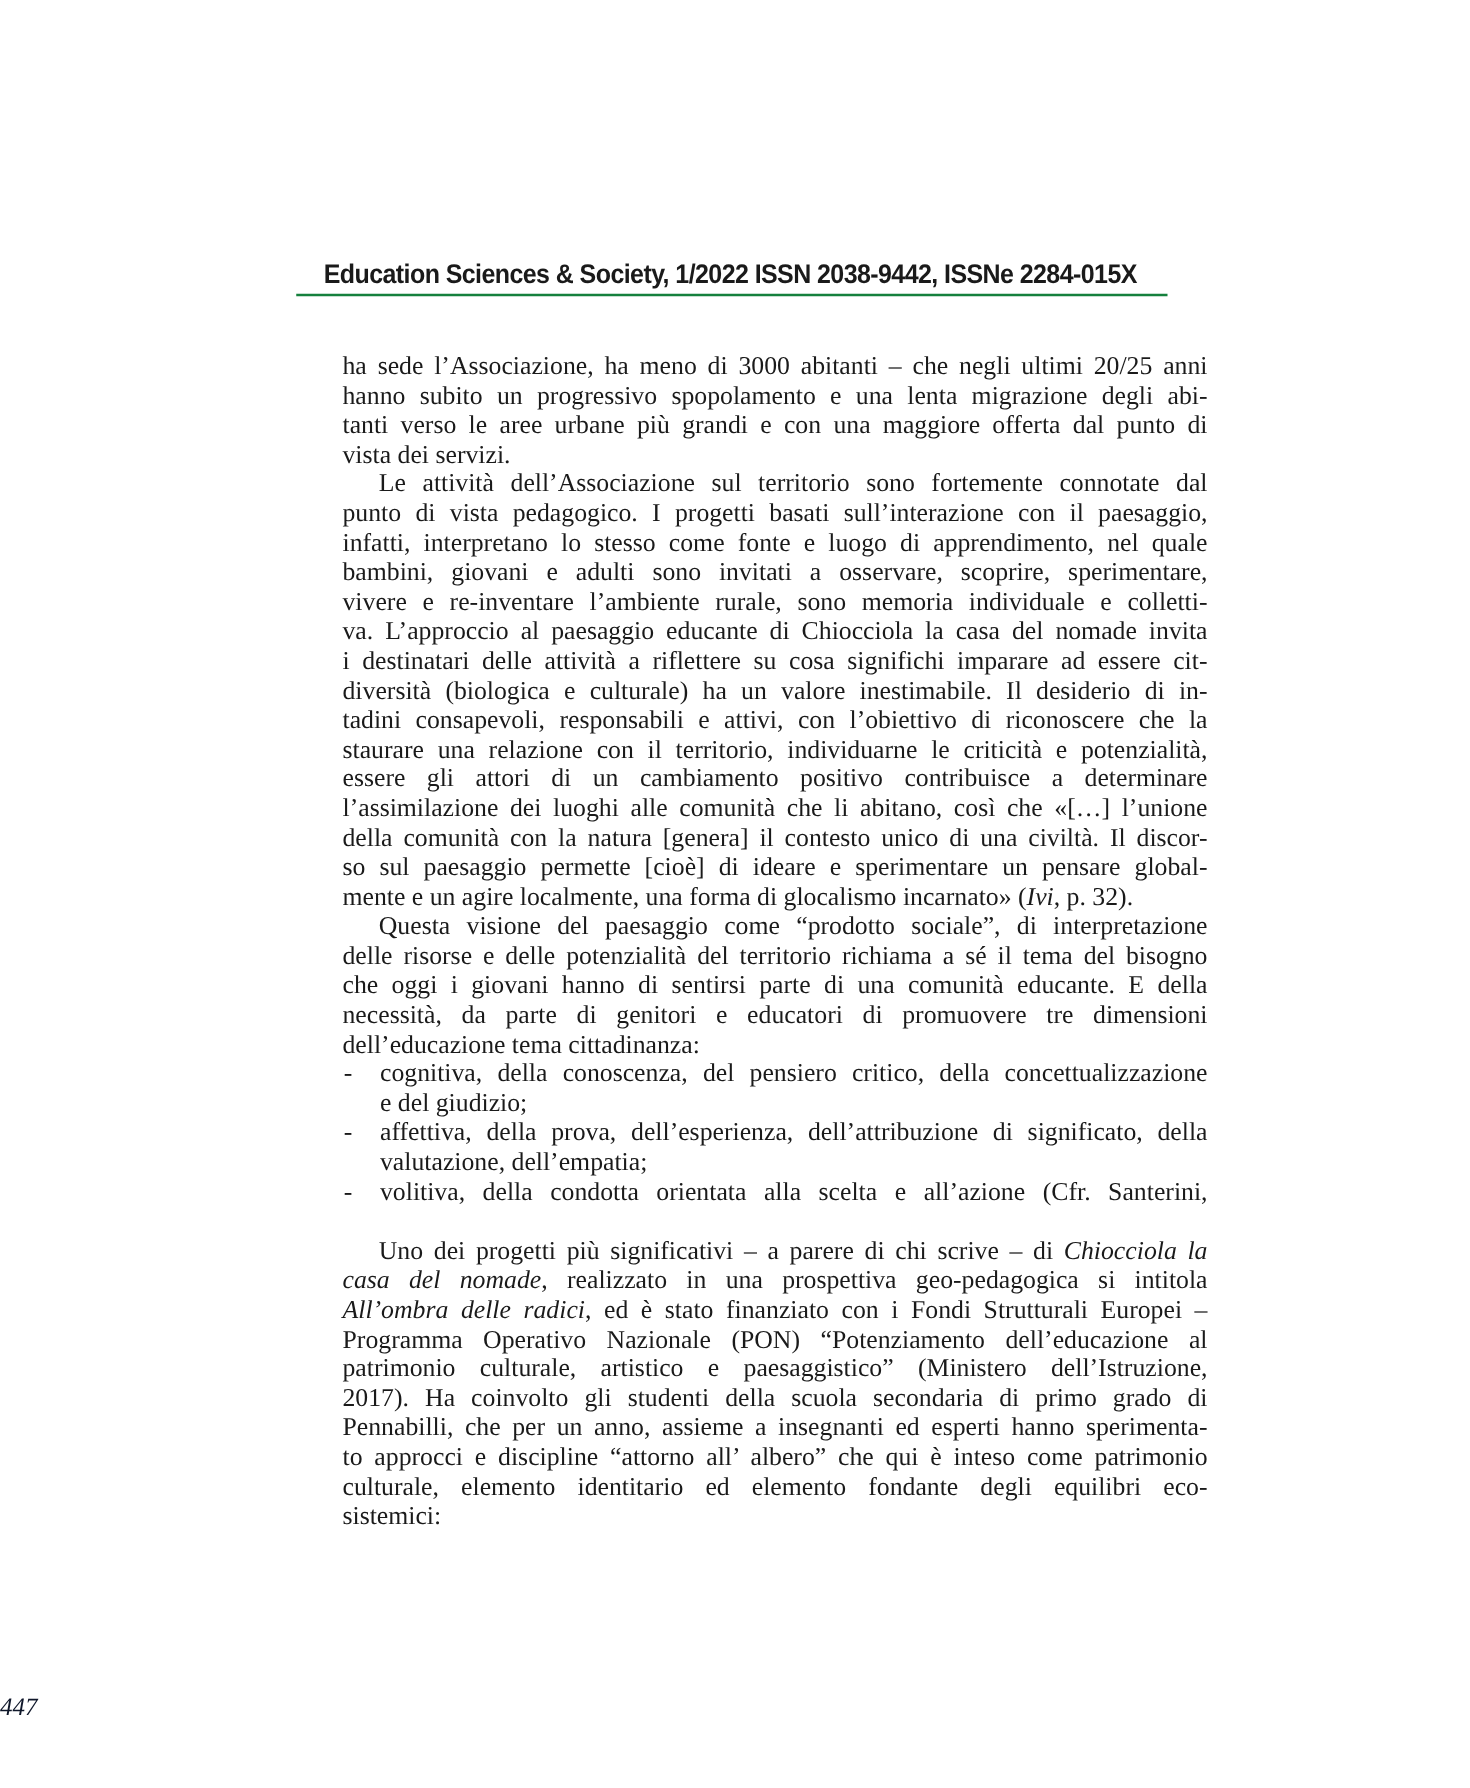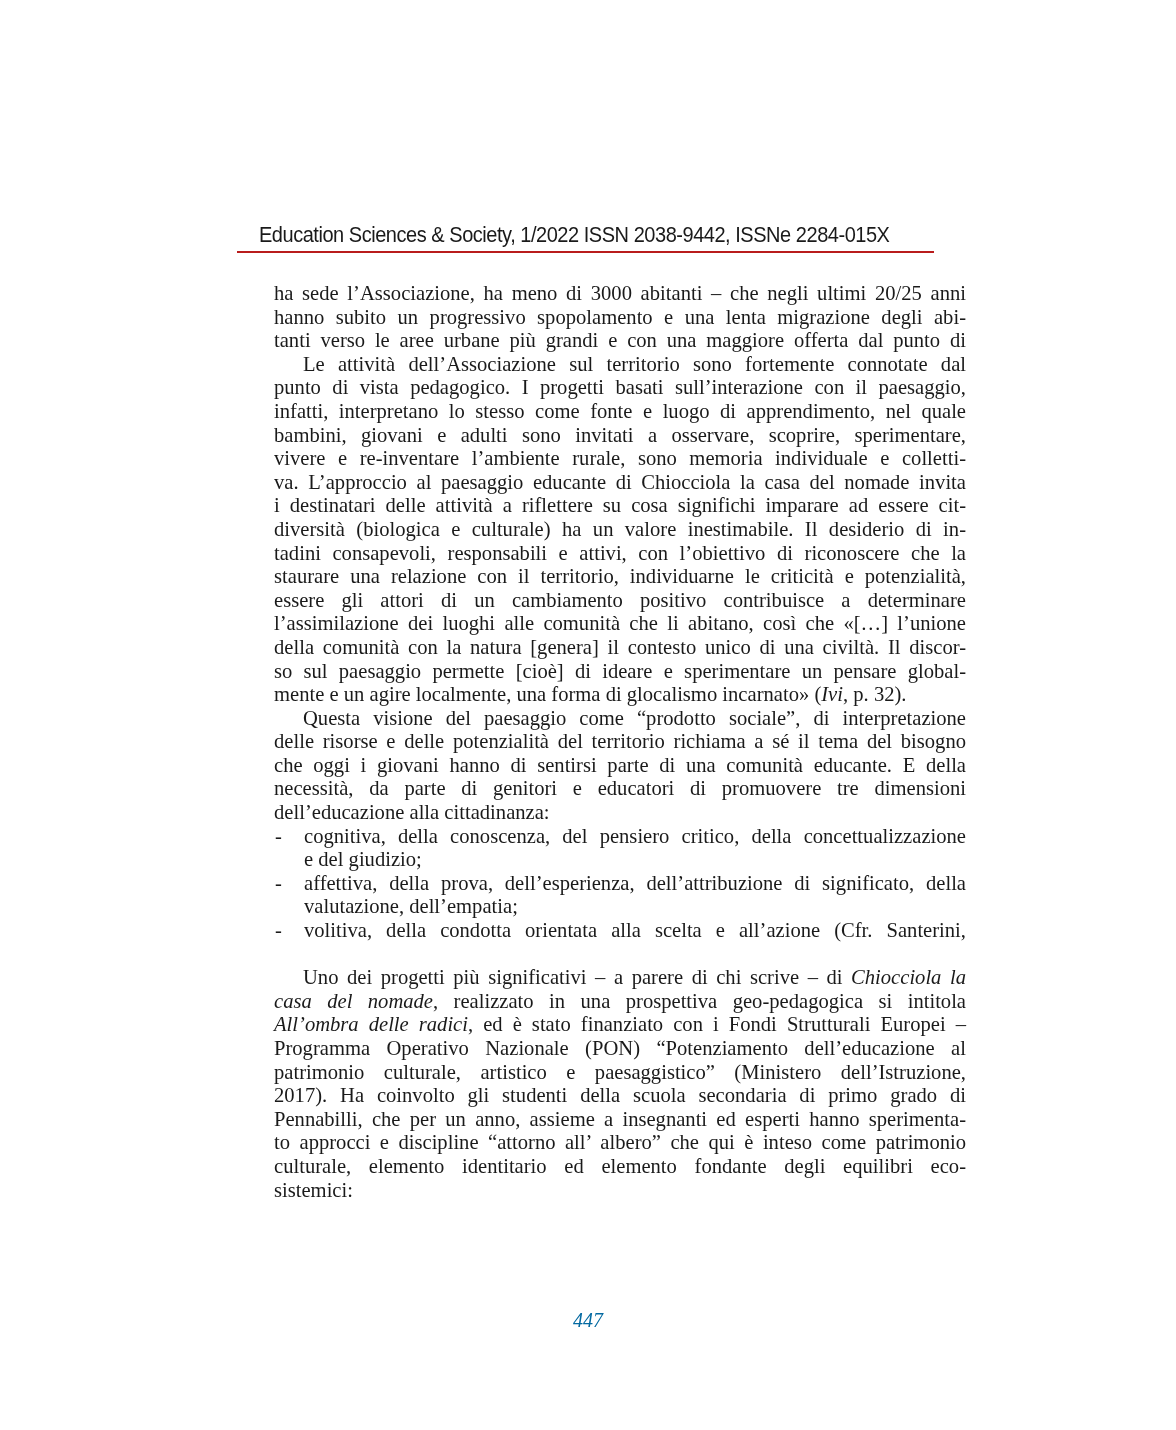--- a/index.html
+++ b/index.html
@@ -1,19 +1,20 @@
 <!DOCTYPE html>
 <html><head>
 <meta charset="utf-8">
 <style>
   html, body { margin: 0; padding: 0; background: #ffffff; }
   body { width: 1176px; height: 1430px; position: relative; overflow: hidden; }
   .header {
-    position: absolute; left: 237px; top: 219px; width: 697px; height: 32px;
-    border-bottom: 2px solid #b91c1c;
+    position: absolute; left: 237px; top: 203px; width: 697px; height: 32px;
+    border-bottom: 2px solid #15803d;
+    font-weight: bold;
   }
   .header-text {
     position: absolute; left: 22px; top: 4px;
     font-family: "Liberation Sans", sans-serif; font-size: 21.5px; color: #1a1a1a;
     letter-spacing: -0.5px; transform: scaleX(0.93); transform-origin: left top;
     white-space: nowrap;
   }
   .body {
     position: absolute; left: 239px; top: 282px; width: 692px;
     font-family: "Liberation Serif", serif; font-size: 20.6px; color: #1a1a1a; margin-left: 35px;
@@ -22,37 +23,38 @@
     display: block; height: 23.6px; line-height: 23.6px;
     text-align: justify; text-align-last: justify; white-space: nowrap;
   }
   .ln.last { text-align-last: left; }
   .ln.indent { padding-left: 29px; }
   .ln.item { padding-left: 30px; position: relative; }
   .dash { position: absolute; left: 1px; top: 0; }
   .gap { display: block; height: 23.6px; }
   em { }
   .page-num {
-    position: absolute; left: 0; width: 1176px; top: 1309px; text-align: center;
-    font-family: "Liberation Serif", serif; font-style: italic; font-size: 20px; color: #0369a1;
+    position: absolute; left: 0; width: 1176px; top: 1355px; 
+    font-family: "Liberation Serif", serif; font-style: italic; font-size: 20px; color: #0f172a;
   }
 </style>
 </head>
 <body>
 
 <div class="header">
   <span class="header-text">Education Sciences &amp; Society, 1/2022 ISSN 2038-9442, ISSNe 2284-015X</span>
 </div>
 
 <div class="body">
 
   <div>
     <span class="ln">ha sede l’Associazione, ha meno di 3000 abitanti – che negli ultimi 20/25 anni</span>
     <span class="ln">hanno subito un progressivo spopolamento e una lenta migrazione degli abi-</span>
     <span class="ln">tanti verso le aree urbane più grandi e con una maggiore offerta dal punto di</span>
+    <span class="ln last">vista dei servizi.</span>
   </div>
 
   <div>
     <span class="ln indent">Le attività dell’Associazione sul territorio sono fortemente connotate dal</span>
     <span class="ln">punto di vista pedagogico. I progetti basati sull’interazione con il paesaggio,</span>
     <span class="ln">infatti, interpretano lo stesso come fonte e luogo di apprendimento, nel quale</span>
     <span class="ln">bambini, giovani e adulti sono invitati a osservare, scoprire, sperimentare,</span>
     <span class="ln">vivere e re-inventare l’ambiente rurale, sono memoria individuale e colletti-</span>
     <span class="ln">va. L’approccio al paesaggio educante di Chiocciola la casa del nomade invita</span>
     <span class="ln">i destinatari delle attività a riflettere su cosa significhi imparare ad essere cit-</span>
@@ -64,21 +66,21 @@
     <span class="ln">della comunità con la natura [genera] il contesto unico di una civiltà. Il discor-</span>
     <span class="ln">so sul paesaggio permette [cioè] di ideare e sperimentare un pensare global-</span>
     <span class="ln last"><span>mente e un agire localmente, una forma di glocalismo incarnato» (</span><em>Ivi</em><span>, p. 32).</span></span>
   </div>
 
   <div>
     <span class="ln indent">Questa visione del paesaggio come “prodotto sociale”, di interpretazione</span>
     <span class="ln">delle risorse e delle potenzialità del territorio richiama a sé il tema del bisogno</span>
     <span class="ln">che oggi i giovani hanno di sentirsi parte di una comunità educante. E della</span>
     <span class="ln">necessità, da parte di genitori e educatori di promuovere tre dimensioni</span>
-    <span class="ln last">dell’educazione alla cittadinanza:</span>
+    <span class="ln last">dell’educazione tema cittadinanza:</span>
   </div>
 
   <div>
     <span class="ln item"><span class="dash">-</span><span>cognitiva, della conoscenza, del pensiero critico, della concettualizzazione</span></span>
     <span class="ln item last">e del giudizio;</span>
     <span class="ln item"><span class="dash">-</span><span>affettiva, della prova, dell’esperienza, dell’attribuzione di significato, della</span></span>
     <span class="ln item last">valutazione, dell’empatia;</span>
     <span class="ln item"><span class="dash">-</span><span>volitiva, della condotta orientata alla scelta e all’azione (Cfr. Santerini,</span></span>
   </div>
 

